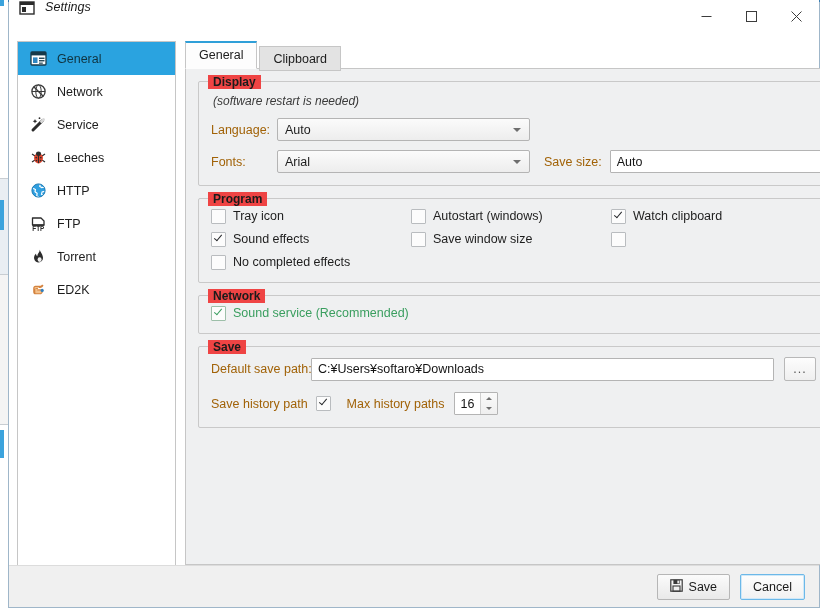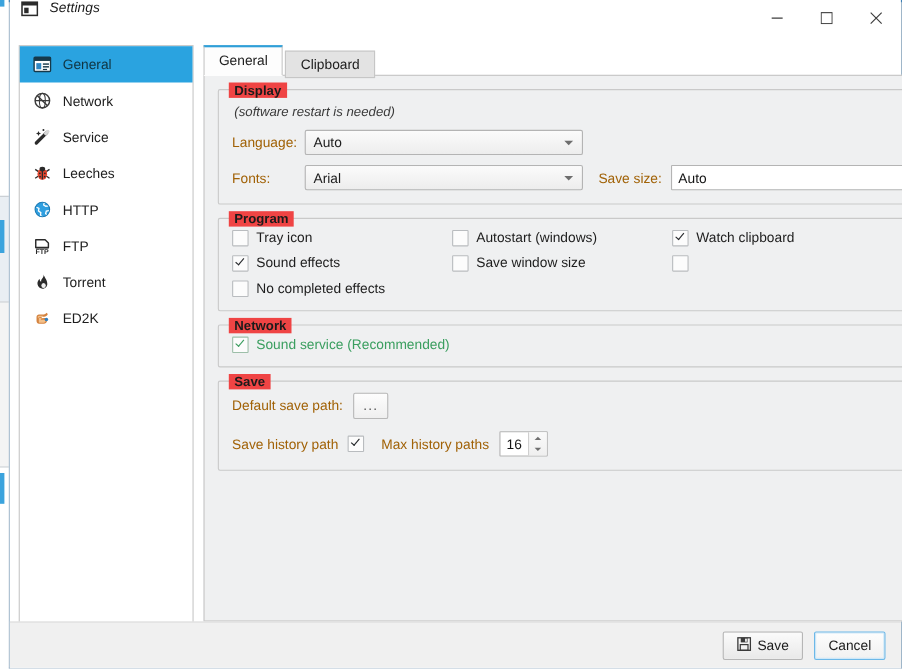--- a/index.html
+++ b/index.html
@@ -637,20 +637,23 @@
               <span class="box on"></span>
               <span>Sound service (Recommended)</span>
             </div>
           </div>
 
           <div class="group">
             <span class="legend">Save</span>
 
             <div class="row">
               <span class="lbl" style="width:100px">Default save path:</span>
+              <div class="field" style="width:463px">
+                <span>C:¥Users¥softaro¥Downloads</span>
+              </div>
               <div class="btn dots" style="margin-left:10px">
                 <span>...</span>
               </div>
             </div>
 
             <div class="row" style="margin-top:11px">
               <span class="lbl">Save history path</span>
               <div class="cb" style="margin-left:8px">
                 <span class="box on" style="margin-right:0"></span>
               </div>

